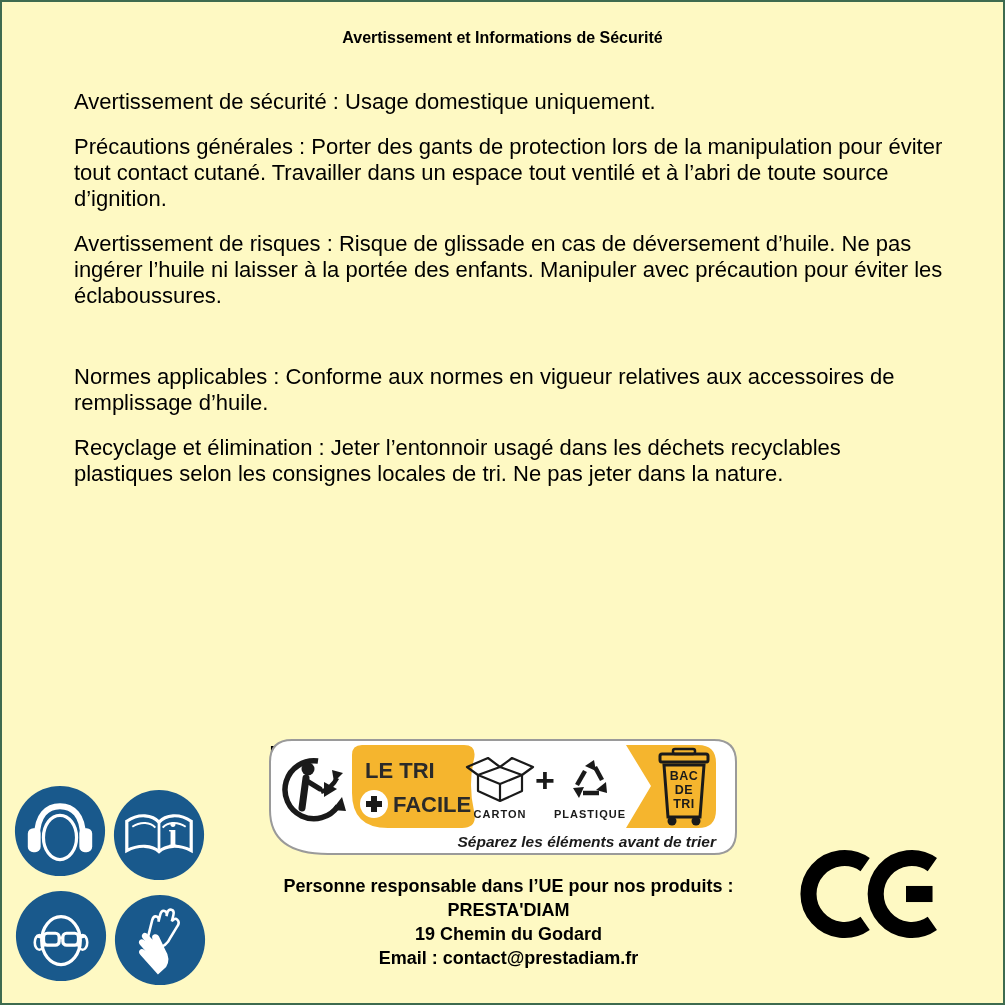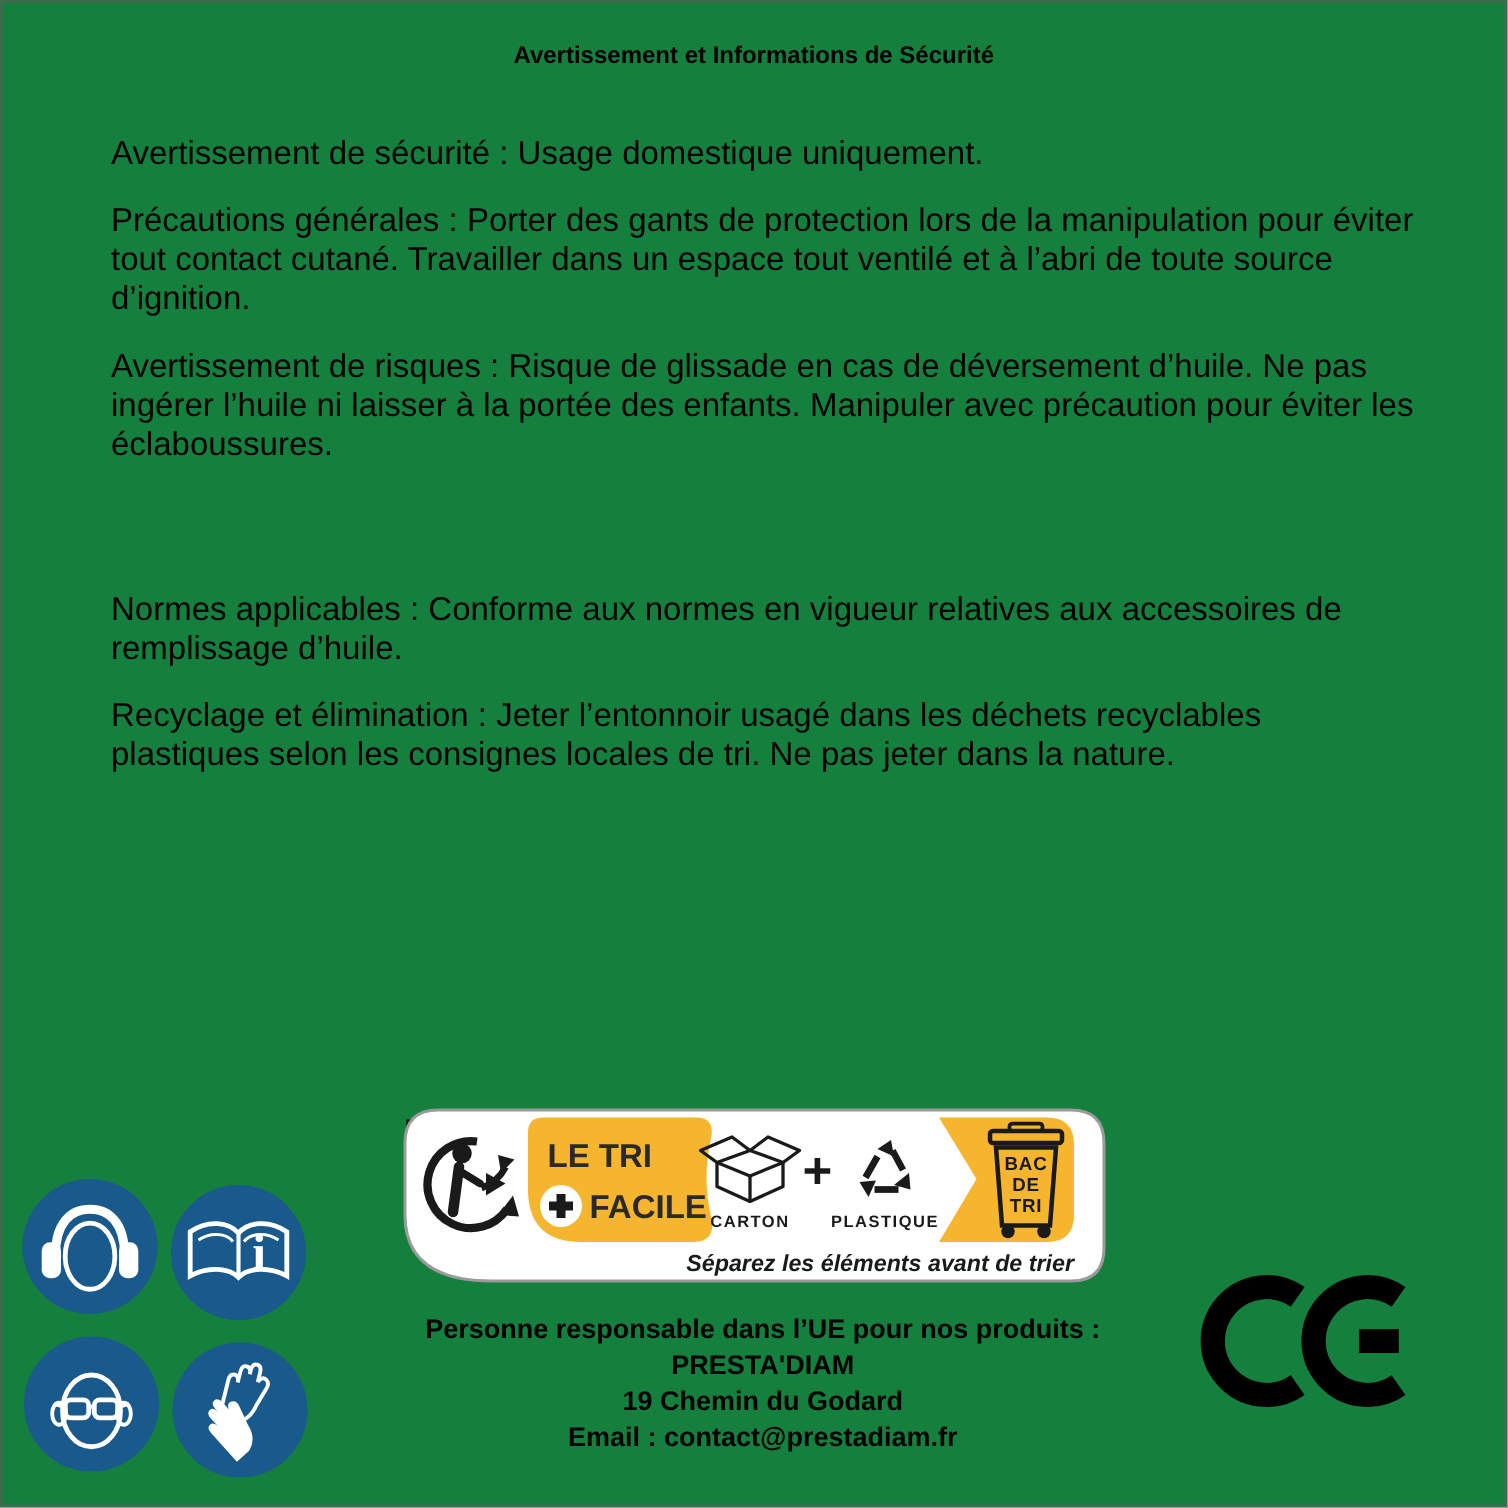--- a/index.html
+++ b/index.html
@@ -1,36 +1,36 @@
 <!DOCTYPE html>
 <html style="--safety-blue: #19598C; --label-yellow: #F5B52E; --border-green: #3E6B4F;"><head>
 <meta charset="utf-8">
 <style>
   html,body{margin:0;padding:0;background:#fff;}
   .sheet{
     position:relative;
     width:1005px;height:1005px;
     box-sizing:border-box;
     border:2px solid var(--border-green,#3E6B4F);
-    background:#15803d;
+    background:#fef9c3;
     font-family:"Liberation Sans",sans-serif;
     color:#000;
     overflow:hidden;
   }
   .title{
     position:absolute;top:27px;left:0;right:0;
     margin:0;text-align:center;
     font-size:16px;font-weight:bold;
   }
   .body-text{
     position:absolute;top:87px;left:72px;width:870px;
     font-size:22px;line-height:26px;
   }
   .body-text p{margin:0 0 19px 0;}
-  .body-text p.big-gap{margin-top:84px;}
+  .body-text p.big-gap{margin-top:55px;}
   .safety-icon{position:absolute;width:92px;height:92px;}
   .icon-ear{left:12px;top:783px;}
   .icon-book{left:111px;top:787px;}
   .icon-eye{left:13px;top:888px;}
   .icon-gloves{left:112px;top:892px;}
   .fr-code{
     position:absolute;left:268px;top:741px;
     font-size:14px;font-weight:bold;letter-spacing:.5px;
   }
   .tri-label{position:absolute;left:266px;top:736px;}

